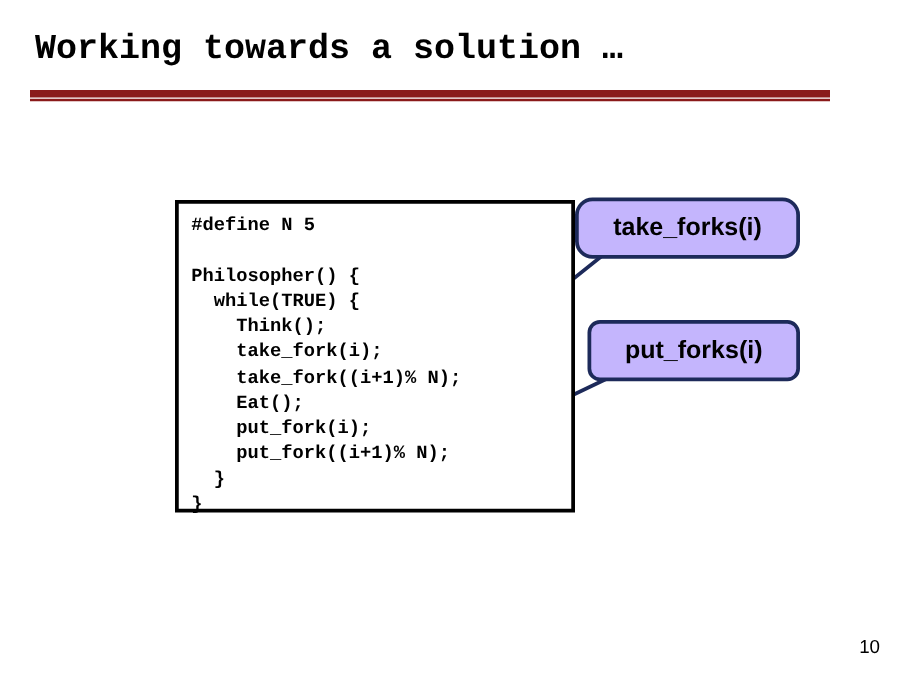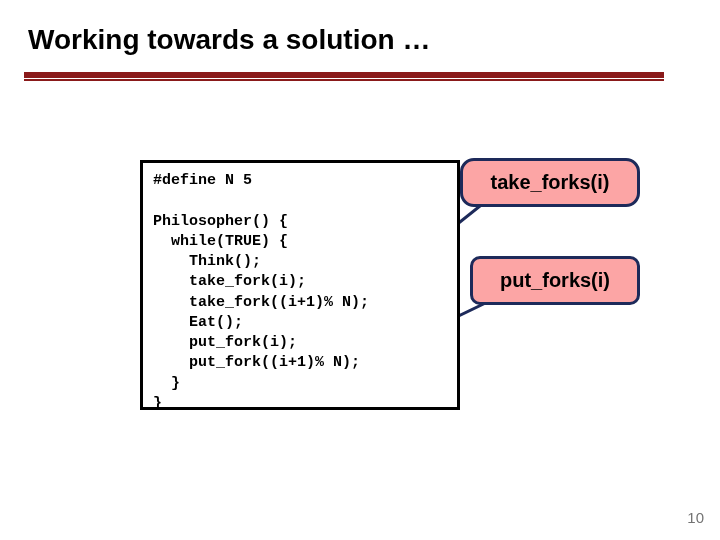--- a/index.html
+++ b/index.html
@@ -13,21 +13,21 @@
     overflow: hidden;
   }
   .slide {
     position: absolute;
     inset: 0;
   }
   .title {
     position: absolute;
     left: 28px;
     top: 24px;
-    font-family: Liberation Sans, sans-serif;
+    font-family: Liberation Mono, monospace;
     font-weight: bold;
     font-size: 28px;
     color: #000;
   }
   .rule {
     position: absolute;
     left: 24px;
     top: 72px;
     width: 640px;
     height: 10px;
@@ -58,21 +58,21 @@
     font-family: "Courier New", Courier, monospace;
     font-weight: bold;
     font-size: 15px;
     line-height: 1.35;
     white-space: pre;
     color: #000;
   }
 
   .callout {
     position: absolute;
-    background: #fca5a5;
+    background: #c4b5fd;
     border: 3px solid #1d2a5a;
     border-radius: 14px;
     padding: 10px 20px;
     font-family: "Comic Sans MS", "Comic Sans", cursive, sans-serif;
     font-weight: bold;
     font-size: 20px;
     color: #000;
     box-sizing: border-box;
     text-align: center;
   }
@@ -93,21 +93,21 @@
     background: none;
     pointer-events: none;
   }
 
   .pagenum {
     position: absolute;
     right: 16px;
     bottom: 14px;
     font-family: Arial, Helvetica, sans-serif;
     font-size: 15px;
-    color: #737373;
+    color: #000000;
   }
 </style>
 </head>
 <body>
 
 <div class="slide">
 
   <div class="title">Working towards a solution …</div>
 
   <div class="rule">

